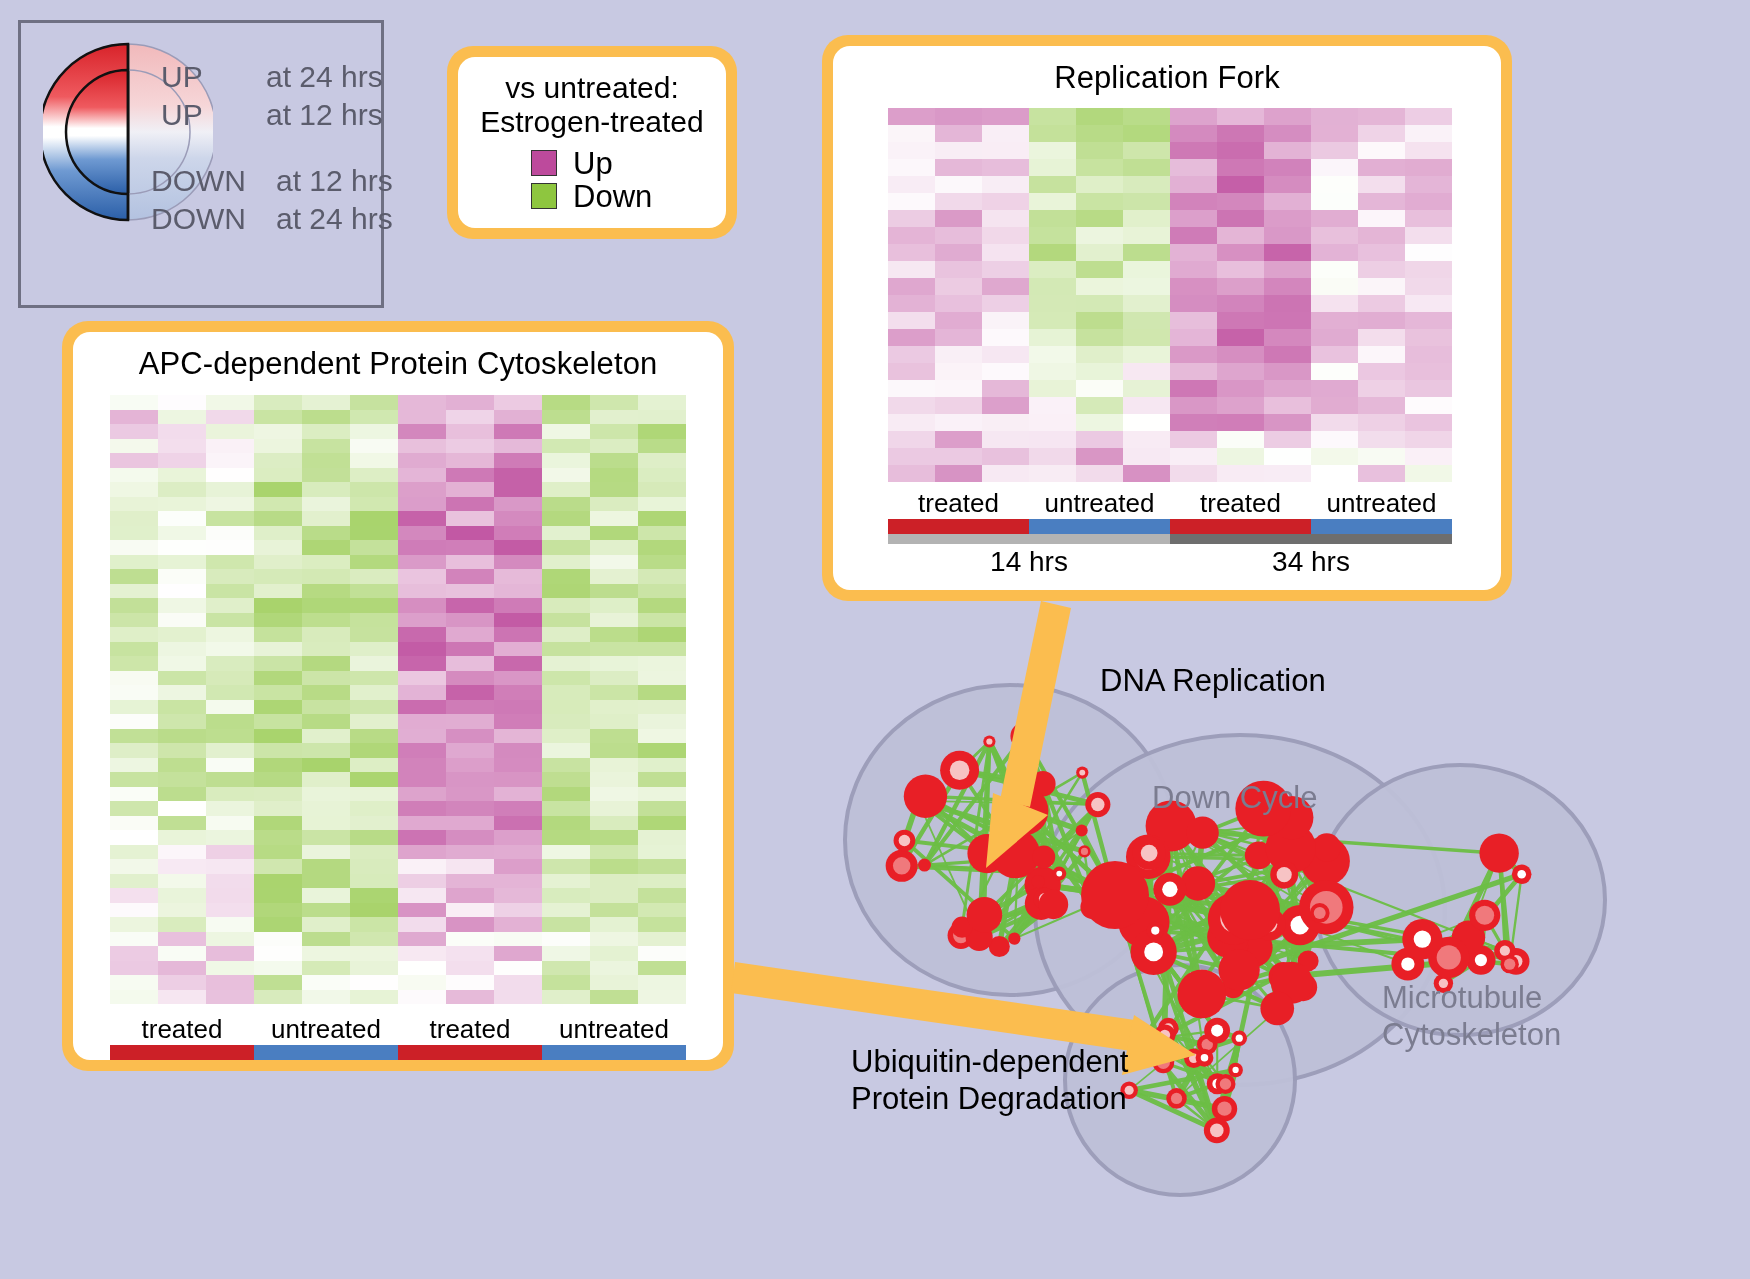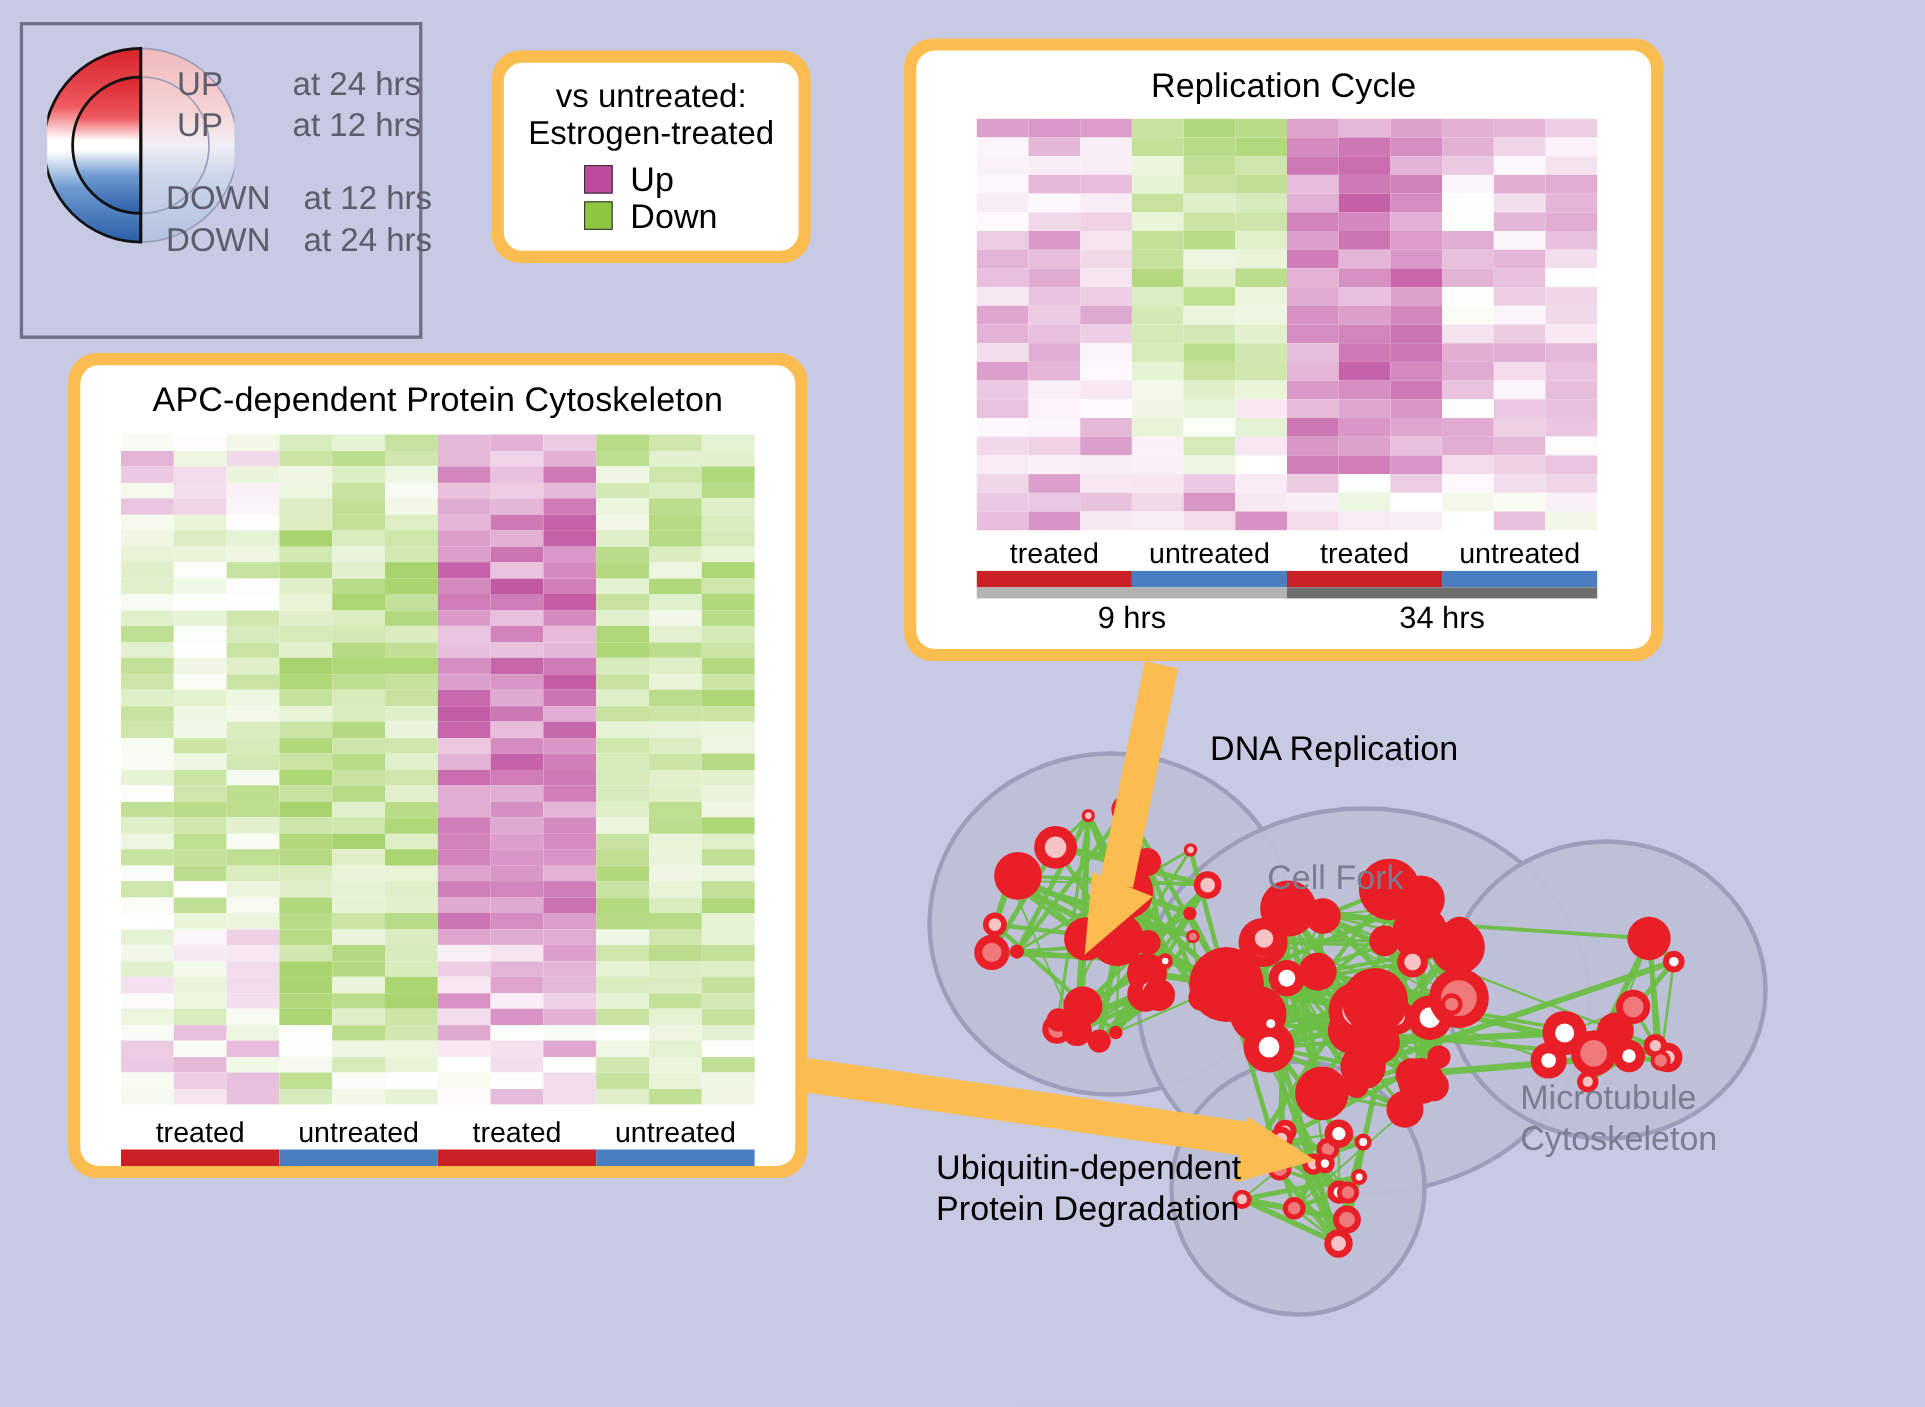--- a/index.html
+++ b/index.html
@@ -150,21 +150,21 @@
         <div class="lg-row">
           <span class="lg-swatch" id="sw-down" style="background: rgb(142, 198, 63);"></span>
           <span class="lg-text">Down</span>
         </div>
       </div>
     </div>
   </div>
 
   <div class="ypanel" id="panel-rep">
     <div class="inner">
-      <div class="hm-title">Replication Cycle</div>
+      <div class="hm-title">Replication Fork</div>
       <div class="hm-canvas" id="hm-rep" style="left: 55px; top: 62px;">
           <div class="hm-row">
             <div class="hm-cell" style="width: 47px; height: 17px; background: rgb(220, 158, 202);"></div>
             <div class="hm-cell" style="width: 47px; height: 17px; background: rgb(217, 152, 199);"></div>
             <div class="hm-cell" style="width: 47px; height: 17px; background: rgb(219, 156, 201);"></div>
             <div class="hm-cell" style="width: 47px; height: 17px; background: rgb(199, 227, 160);"></div>
             <div class="hm-cell" style="width: 47px; height: 17px; background: rgb(178, 216, 125);"></div>
             <div class="hm-cell" style="width: 47px; height: 17px; background: rgb(185, 220, 137);"></div>
             <div class="hm-cell" style="width: 47px; height: 17px; background: rgb(221, 163, 205);"></div>
             <div class="hm-cell" style="width: 47px; height: 17px; background: rgb(229, 183, 216);"></div>
@@ -479,21 +479,21 @@
             <div style="width: 141px; background: rgb(204, 32, 39);"></div>
             <div style="width: 141px; background: rgb(74, 126, 193);"></div>
             <div style="width: 141px; background: rgb(204, 32, 39);"></div>
             <div style="width: 141px; background: rgb(74, 126, 193);"></div>
           </div>
         <div class="bar-row thin" id="ax-rep-tbars">
             <div style="width: 282px; background: rgb(179, 179, 179);"></div>
             <div style="width: 282px; background: rgb(110, 110, 110);"></div>
           </div>
         <div class="hrs-row" id="ax-rep-hrs">
-            <div style="width: 282px;">9 hrs</div>
+            <div style="width: 282px;">14 hrs</div>
             <div style="width: 282px;">34 hrs</div>
           </div>
       </div>
     </div>
   </div>
 
   <div class="ypanel" id="panel-apc">
     <div class="inner">
       <div class="hm-title">APC-dependent Protein Cytoskeleton</div>
       <div class="hm-canvas" id="hm-apc" style="left: 37px; top: 63px;">
@@ -1546,21 +1546,21 @@
       <path d="M986 868 L993 793 L1048 815 Z" fill="#fbbd4f"></path>
     </g>
 
     <g>
       <path d="M735 962 L1135 1020 L1131 1051 L731 993 Z" fill="#fbbd4f"></path>
       <path d="M1196 1055 L1122 1075 L1134 1015 Z" fill="#fbbd4f"></path>
     </g>
   </svg>
 
   <div class="netlabel" id="lbl-dna">DNA Replication</div>
-  <div class="netlabel" id="lbl-cc">Cell Fork</div>
+  <div class="netlabel" id="lbl-cc">Down Cycle</div>
   <div class="netlabel" id="lbl-ub">
     <div>Ubiquitin-dependent</div>
     <div>Protein Degradation</div>
   </div>
   <div class="netlabel" id="lbl-mt">
     <div>Microtubule</div>
     <div>Cytoskeleton</div>
   </div>
 
 </div>

